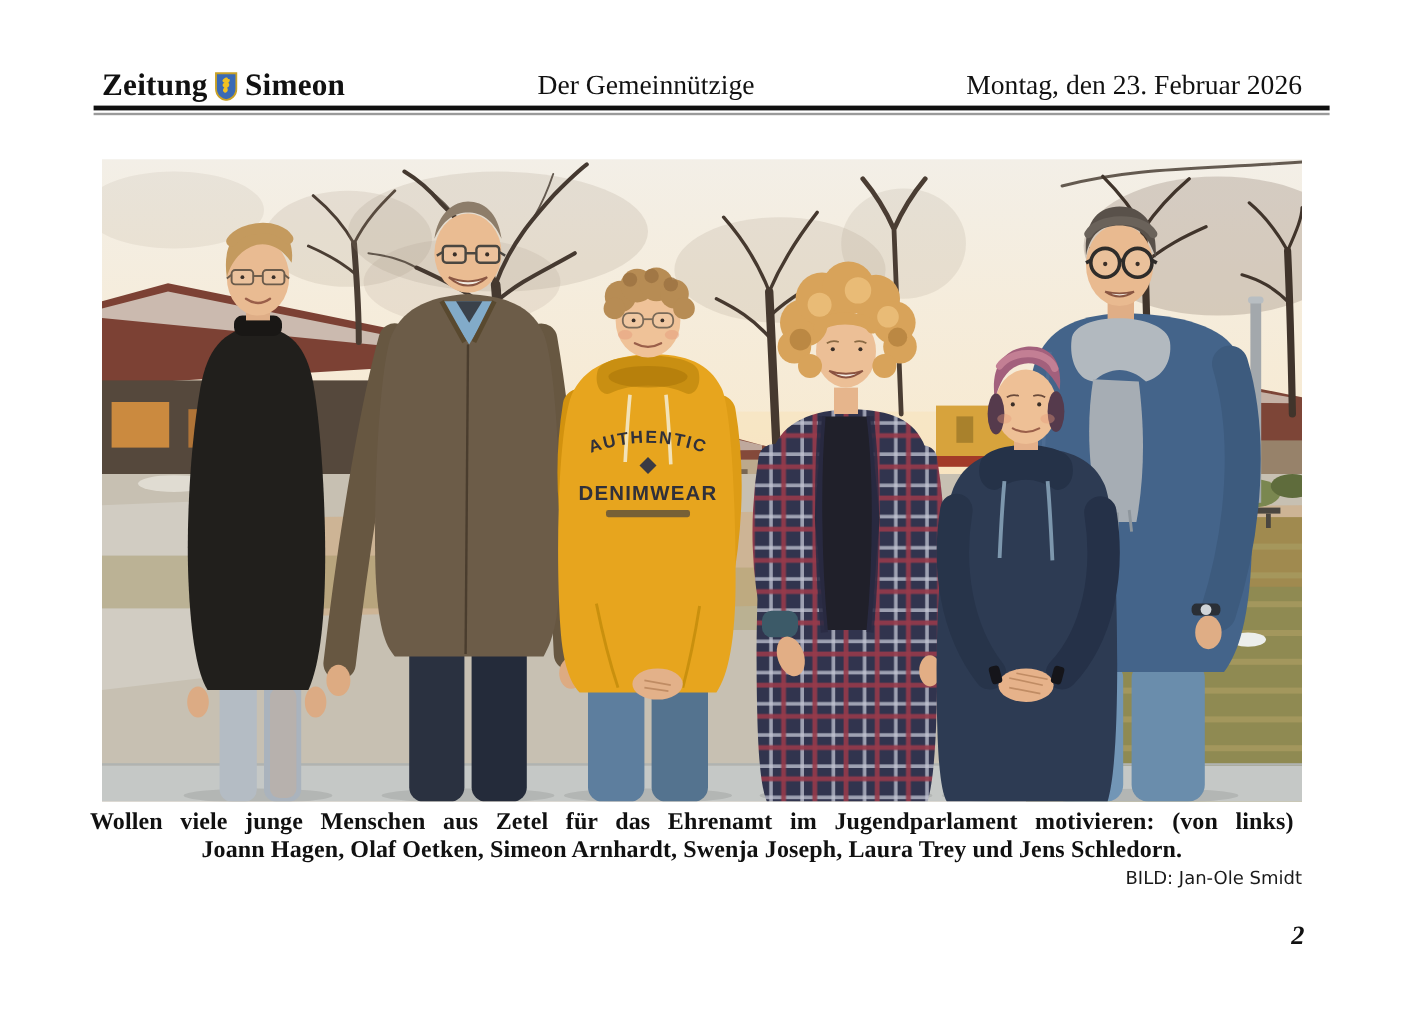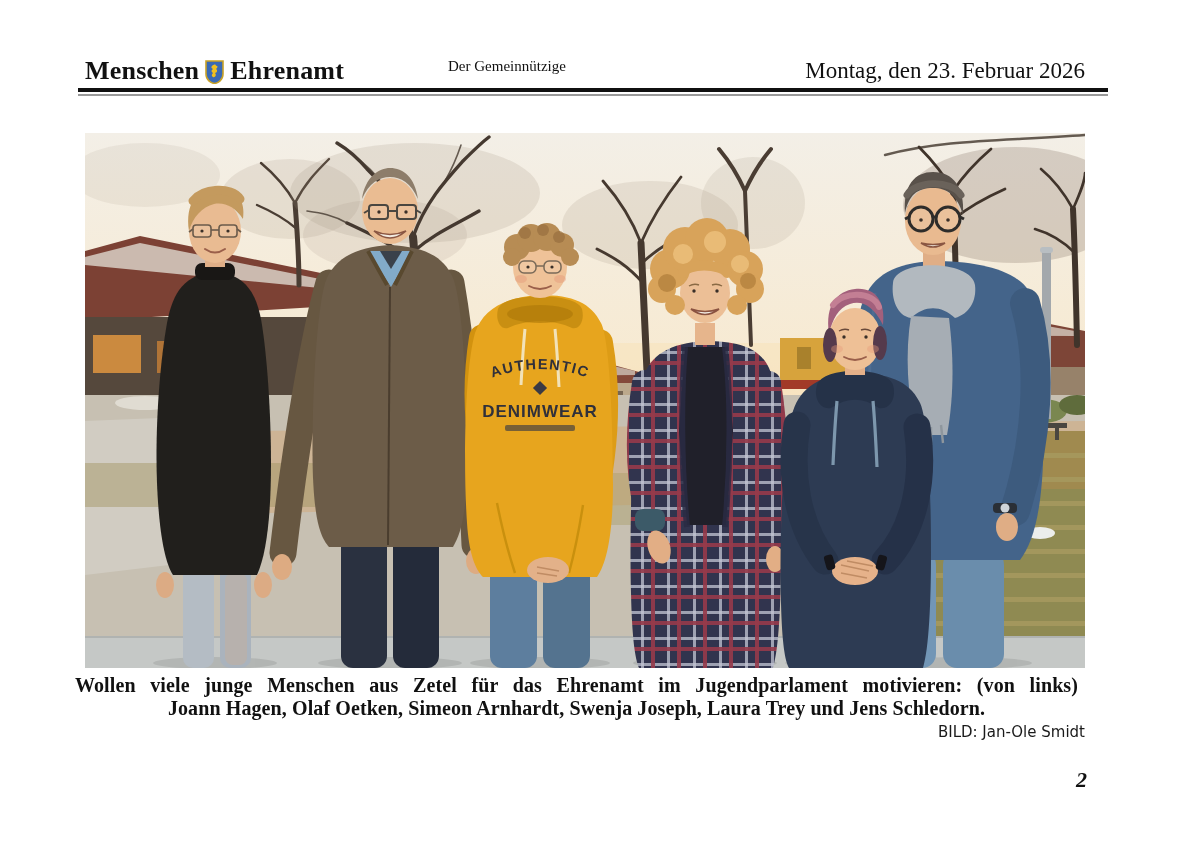--- a/index.html
+++ b/index.html
@@ -4,48 +4,48 @@
 <style>
   html,body{margin:0;padding:0;background:#ffffff;}
   .page{
     position:relative;width:1189px;height:841px;background:#ffffff;overflow:hidden;
     font-family:"Liberation Serif", serif;color:#111;
   }
   
   .masthead{position:absolute;left:85px;top:56px;font-weight:bold;font-size:26px;letter-spacing:.2px;display:flex;align-items:center;gap:4px;}
   .masthead .word{display:inline-block;}
   .crest{display:inline-block;width:19px;height:24px;margin:0 2px;position:relative;top:1px;}
-  .center-title{position:absolute;left:448px;top:58px;font-size:15px;}
+  .center-title{position:absolute;left:448px;top:58px;font-size:23px;}
   .date-title{position:absolute;right:104px;top:58px;font-size:23px;margin-left:26px;}
   .rule-thick{position:absolute;left:78px;top:88px;width:1030px;height:4px;background:#101010;}
   .rule-thin{position:absolute;left:78px;top:94px;width:1030px;height:2px;background:#9a9a9a;}
   
   .photo{position:absolute;left:85px;top:133px;width:1000px;height:535px;background:#e9e4da;}
   .photo svg{display:block;}
   
   .caption{position:absolute;left:75px;top:674px;width:1003px;font-weight:bold;font-size:20px;line-height:23px;letter-spacing:.1px;}
   .caption .l1{text-align:justify;text-align-last:justify;}
   .caption .l2{text-align:center;}
   .credit{position:absolute;right:104px;top:723px;font-family:"DejaVu Sans",sans-serif;font-size:15px;color:#1a1a1a;margin-left:28px;}
   .pagenum{position:absolute;right:102px;top:767px;font-weight:bold;font-style:italic;font-size:22px;}
 </style>
 </head>
 <body>
 
 <div class="page">
 
   <div class="masthead">
-    <span class="word">Menschen</span>
+    <span class="word">Zeitung</span>
     <span class="crest">
       <svg width="19" height="24" viewBox="0 0 19 24">
         <path d="M1,1 H18 V14 C18,20 13,23 9.5,23.5 C6,23 1,20 1,14 Z" fill="#3a6ab5" stroke="#c9a227" stroke-width="1.6"></path>
         <path d="M7,6 C9,4 11,4 11,6 C13,5 13,8 11,9 C13,10 12,13 10,13 C12,15 10,18 8,17 C6,16 7,14 8,13 C6,12 6,10 8,9 C6,8 6,7 7,6 Z" fill="#f0c020"></path>
       </svg>
     </span>
-    <span class="word">Ehrenamt</span>
+    <span class="word">Simeon</span>
   </div>
   <div class="center-title">Der Gemeinnützige</div>
   <div class="date-title">Montag, den 23. Februar 2026</div>
   <div class="rule-thick"></div>
   <div class="rule-thin"></div>
 
   <div class="photo">
     <svg width="1000" height="535" viewBox="0 0 1000 535">
       <defs>
         <linearGradient id="sky" x1="0" y1="0" x2="0" y2="1">

